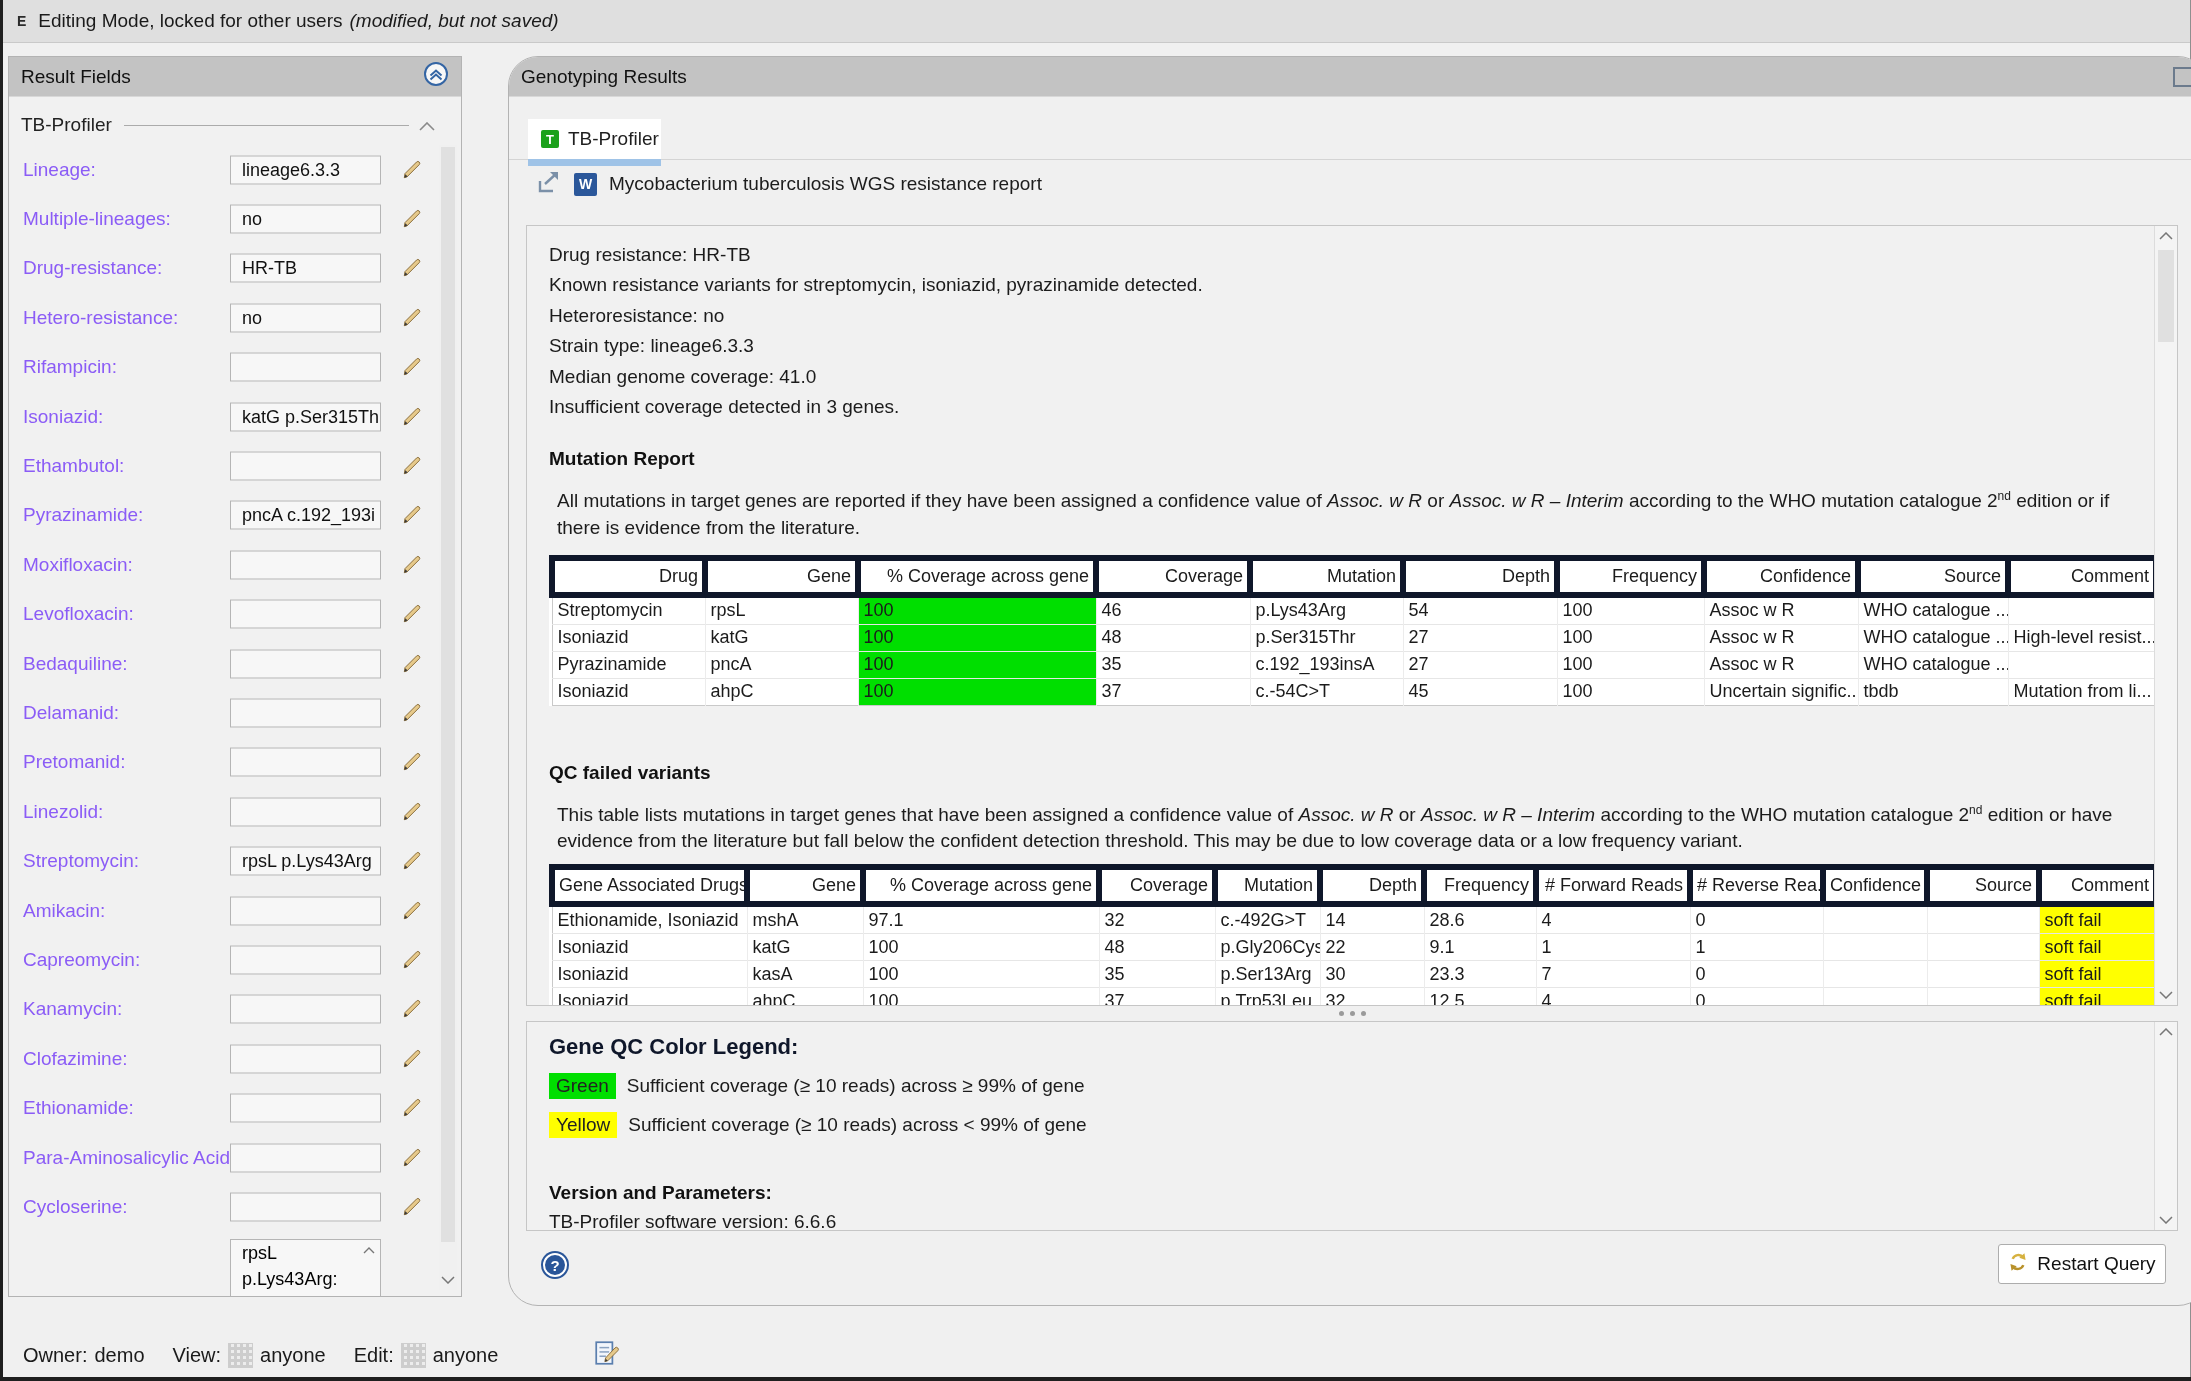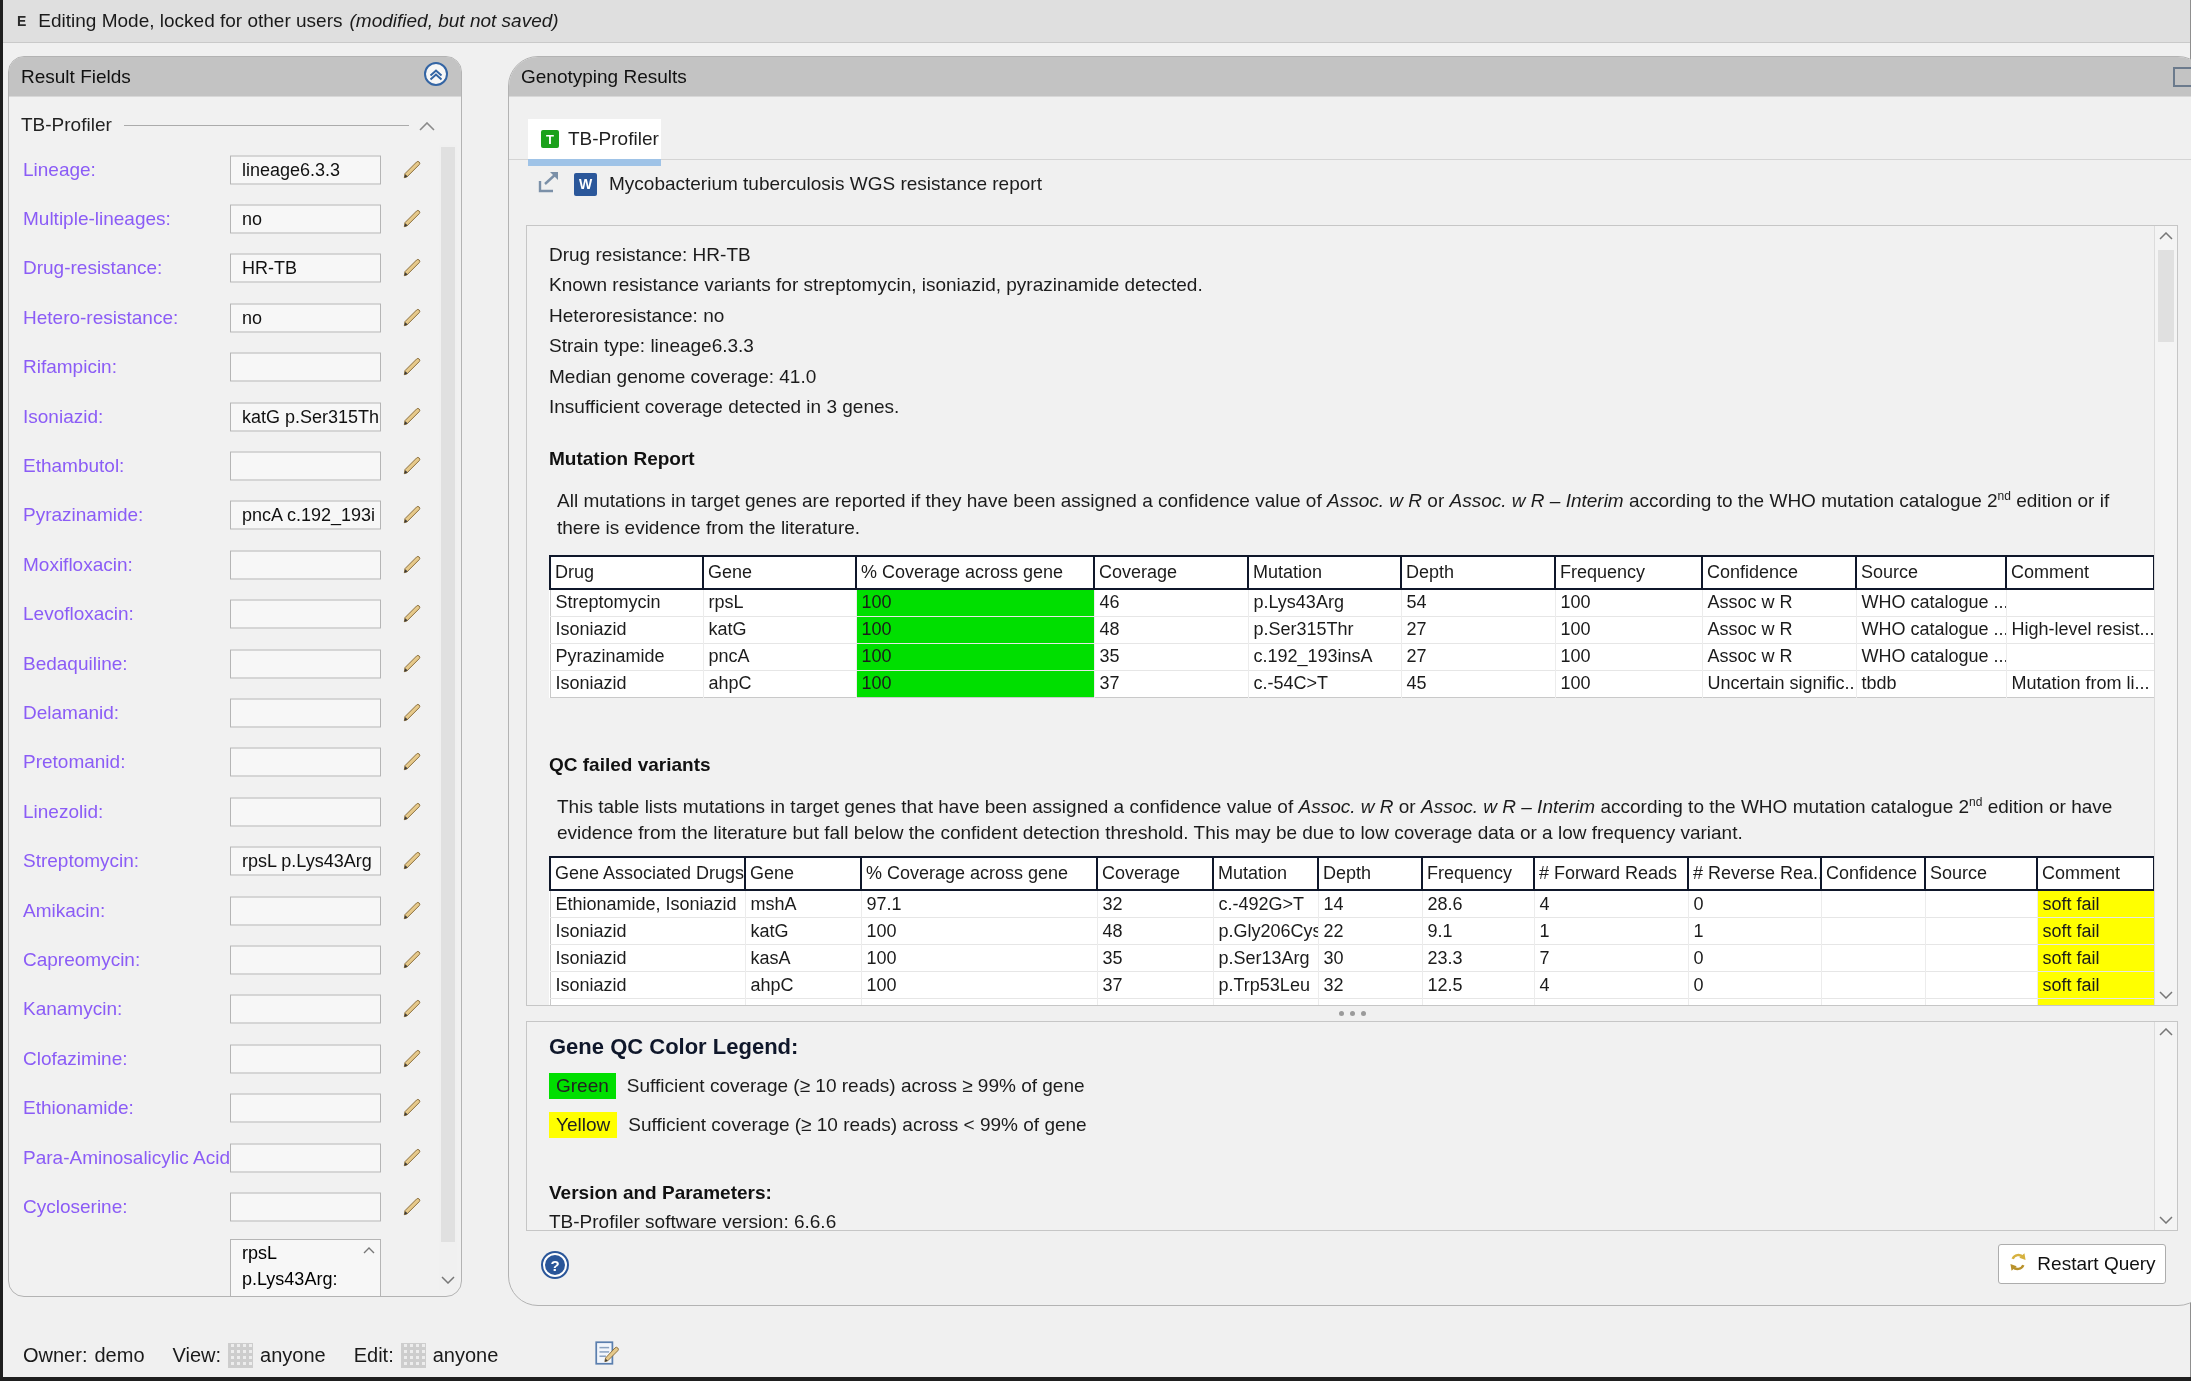--- a/index.html
+++ b/index.html
@@ -12,21 +12,21 @@
   .top-bar{position:absolute;left:3px;top:0;right:1px;height:43px;background:#dfdfdf;border-bottom:1px solid #c9c9c9;
     display:flex;align-items:center;padding-left:14px;font-size:19px;color:#1a1a1a;box-sizing:border-box;}
   .badge-e{font-weight:bold;font-size:14px;color:#2b2b2b;margin-right:12px;}
   .top-note{font-style:italic;margin-left:7px;}
 
   
   .panel{position:absolute;background:#f1f1f1;border:1px solid #b3b3b3;box-sizing:border-box;overflow:hidden;}
   .panel-hdr{height:40px;background:#c3c3c3;display:flex;align-items:center;justify-content:space-between;
     padding:0 12px;font-size:19px;color:#111;border-bottom:1px solid #d8d8d8;box-sizing:border-box;}
 
-  #left-panel{left:8px;top:56px;width:454px;height:1241px;border-radius:16px;}
+  #left-panel{left:8px;top:56px;width:454px;height:1241px;}
   #right-panel{left:508px;top:56px;width:1700px;height:1250px;background:#f0f0f0;border-radius:30px;}
 
   
   .group-hdr{position:absolute;left:0;top:52px;right:26px;height:32px;display:flex;align-items:center;
     padding-left:12px;font-size:19px;color:#222;}
   .group-line{flex:1;height:1px;background:#ababab;margin:0 10px 0 12px;}
   .fields{position:absolute;left:0;top:88px;right:26px;}
   .field-row{position:relative;height:49.4px;}
   .field-label{position:absolute;left:14px;top:50%;transform:translateY(-50%);font-size:19px;color:#8b5cf6;white-space:nowrap;}
   .field-input{position:absolute;left:221px;top:50%;transform:translateY(-50%);width:151px;height:29px;background:#f7f7f7;
@@ -62,21 +62,21 @@
 
   .sum-line{font-size:19px;line-height:30.4px;color:#1b1b1b;}
   .rep-h{font-size:19px;font-weight:bold;color:#111;margin:26px 0 0 0;}
   .qc-h{margin-top:56px;}
   .intro{margin:13px 0 0 8px;width:1560px;font-size:19px;line-height:26px;color:#1b1b1b;}
   .intro i{font-style:italic;}
   .intro sup{font-size:12px;}
   .tbl-wrap{margin-top:14px;}
   .tbl-wrap2{margin-top:10px;}
   .report-table{border-collapse:collapse;background:#fff;border:1px solid #c9c9c9;table-layout:fixed;width:1604px;}
-  .report-table th{font-weight:400;font-size:18px;color:#1b1b1b;text-align:left;border:2px solid #0f172a;height:31px;
+  .report-table th{font-weight:400;font-size:18px;color:#1b1b1b;text-align:right;border:6px solid #0f172a;height:31px;
     padding:0 4px;white-space:nowrap;overflow:hidden;background:#fff;}
   .report-table td{font-size:18px;color:#1b1b1b;border-right:1px solid #ececec;border-top:1px solid #e6e6e6;height:26px;
     padding:0 5px;white-space:nowrap;overflow:hidden;}
 
   .splitter{position:absolute;left:17px;top:951px;width:1652px;height:10px;display:flex;align-items:center;justify-content:center;gap:6px;}
   .splitter .dot{width:5px;height:5px;border-radius:50%;background:#9a9a9a;}
 
   .legend-box{position:absolute;left:17px;top:964px;width:1652px;height:210px;background:#f1f1f1;border:1px solid #c6c6c6;box-sizing:border-box;overflow:hidden;}
   .legend-content{position:absolute;left:0;top:0;right:23px;bottom:0;padding:12px 0 0 22px;overflow:hidden;}
   .legend-h{font-size:22px;font-weight:bold;color:#0f172a;}

